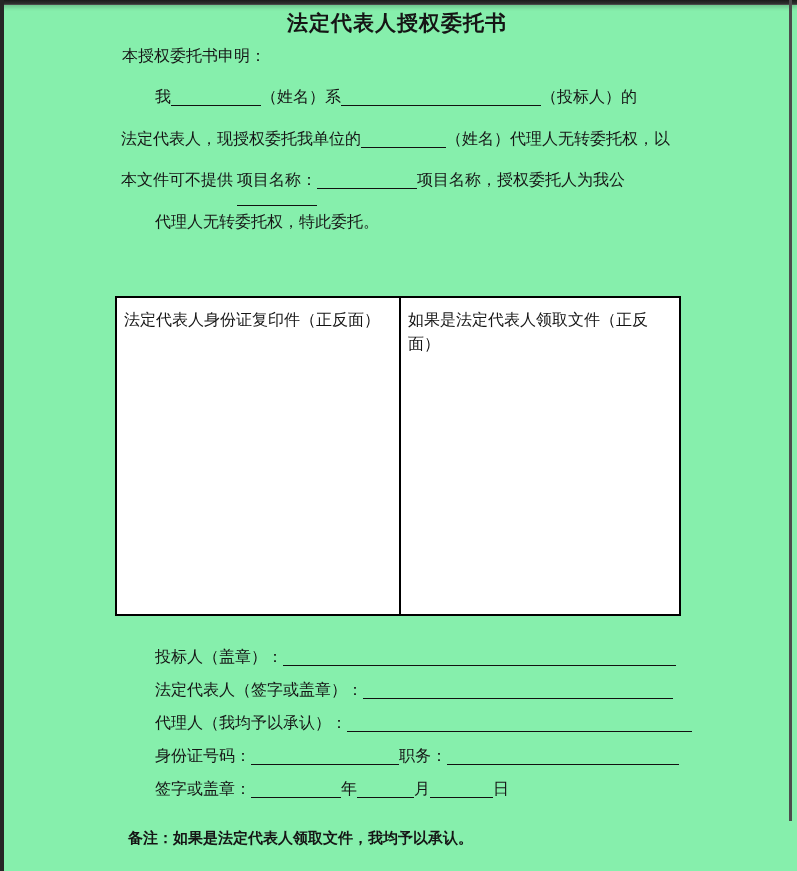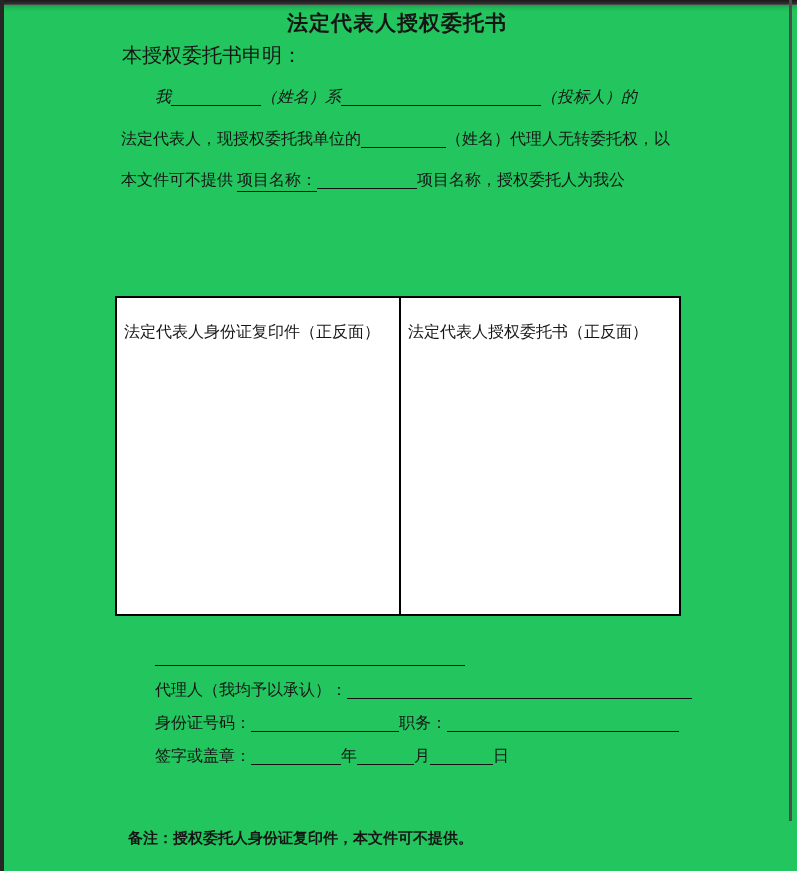--- a/index.html
+++ b/index.html
@@ -1,19 +1,19 @@
 <!DOCTYPE html>
 <html><head>
 <meta charset="utf-8">
 <style>
   html,body{margin:0;padding:0;background:#ffffff;}
   .page{
     position:relative;
     width:797px;height:871px;
-    background:#22c55e;
+    background:#86efac;
     font-family:"Liberation Serif","DejaVu Serif",serif;
     color:#151515;
     overflow:hidden;
   }
   
   .edge-top{
     position:absolute;top:0;left:0;width:797px;height:5px;
     background:linear-gradient(180deg,#1b1b1b 0%,#2e2e2e 70%,#555 100%);
     box-shadow:0 2px 4px rgba(0,0,0,0.22);
   }
@@ -28,52 +28,52 @@
 
   .title{
     position:absolute;top:11px;left:4px;width:786px;
     text-align:center;
     font-family:"Liberation Sans","DejaVu Sans",sans-serif;
     font-weight:bold;font-size:21px;line-height:24px;
     letter-spacing:1px;
   }
   .declare{
     position:absolute;top:46px;left:122px;
-    font-size:20px;line-height:19px;white-space:nowrap;
+    font-size:16px;line-height:19px;white-space:nowrap;
   }
   .para{
     position:absolute;top:76px;left:121px;width:600px;
     font-size:16px;
   }
   .para .line{height:41.5px;line-height:41.5px;white-space:nowrap;}
-  .indent{padding-left:34px;font-style:italic;}
+  .indent{padding-left:34px;}
 
   .blank{
     display:inline-block;
     border-bottom:1.2px solid #111;
     height:1.05em;
     margin-bottom:-4px;
   }
   .w90{width:90px}.w200{width:200px}.w85{width:85px}.w100{width:100px}
   .w393{width:393px}.w310{width:310px}.w345{width:345px}
   .w148{width:148px}.w232{width:232px}
   .w90b{width:90px}.w57{width:57px}.w63{width:63px}
-  .ul-text{display:inline-block;border-bottom:1.2px solid #111;margin-bottom:-4px;padding-bottom:2px;line-height:1.1;}
+  .ul-text{display:inline-block;border-bottom:1.2px solid #111;margin-bottom:-4px;padding-bottom:16px;line-height:1.1;}
 
   .idtable{
     position:absolute;top:296px;left:115px;
     width:566px;height:320px;
     border:2px solid #000;
     display:flex;
     box-sizing:border-box;
     background:#fff;
   }
   .idtable .cell{
     box-sizing:border-box;
-    padding:22px 7px;
+    padding:10px 7px;
     font-size:16px;line-height:24px;
   }
   .idtable .cell-left{width:284px;border-right:2px solid #000;}
   .idtable .cell-right{flex:1;}
 
   .sig{
     position:absolute;top:640px;left:155px;
     font-size:16px;white-space:nowrap;
   }
   .sig .sline{height:33px;line-height:33px;}
@@ -99,36 +99,42 @@
   <div class="para">
     <div class="line indent">
       <span>我</span><span class="blank w90"></span><span>（姓名）系</span><span class="blank w200"></span><span>（投标人）的</span>
     </div>
     <div class="line">
       <span>法定代表人，现授权委托我单位的</span><span class="blank w85"></span><span>（姓名）代理人无转委托权，以</span>
     </div>
     <div class="line">
       <span>本文件可不提供 </span><span class="ul-text">项目名称：</span><span class="blank w100"></span><span>项目名称，授权委托人为我公</span>
     </div>
+    <div class="line indent">
+      <span>代理人无转委托权，特此委托。</span>
+    </div>
   </div>
 
   <div class="idtable">
     <div class="cell cell-left">法定代表人身份证复印件（正反面）</div>
-    <div class="cell cell-right">法定代表人授权委托书（正反面）</div>
+    <div class="cell cell-right">如果是法定代表人领取文件（正反面）</div>
   </div>
 
   <div class="sig">
     <div class="sline">
-      <span class="blank w310"></span>
+      <span>投标人（盖章）：</span><span class="blank w393"></span>
+    </div>
+    <div class="sline">
+      <span>法定代表人（签字或盖章）：</span><span class="blank w310"></span>
     </div>
     <div class="sline">
       <span>代理人（我均予以承认）：</span><span class="blank w345"></span>
     </div>
     <div class="sline">
       <span>身份证号码：</span><span class="blank w148"></span><span>职务：</span><span class="blank w232"></span>
     </div>
     <div class="sline">
       <span>签字或盖章：</span><span class="blank w90b"></span><span>年</span><span class="blank w57"></span><span>月</span><span class="blank w63"></span><span>日</span>
     </div>
   </div>
 
-  <div class="note">备注：授权委托人身份证复印件，本文件可不提供。</div>
+  <div class="note">备注：如果是法定代表人领取文件，我均予以承认。</div>
 </div>
 
 </body></html>

